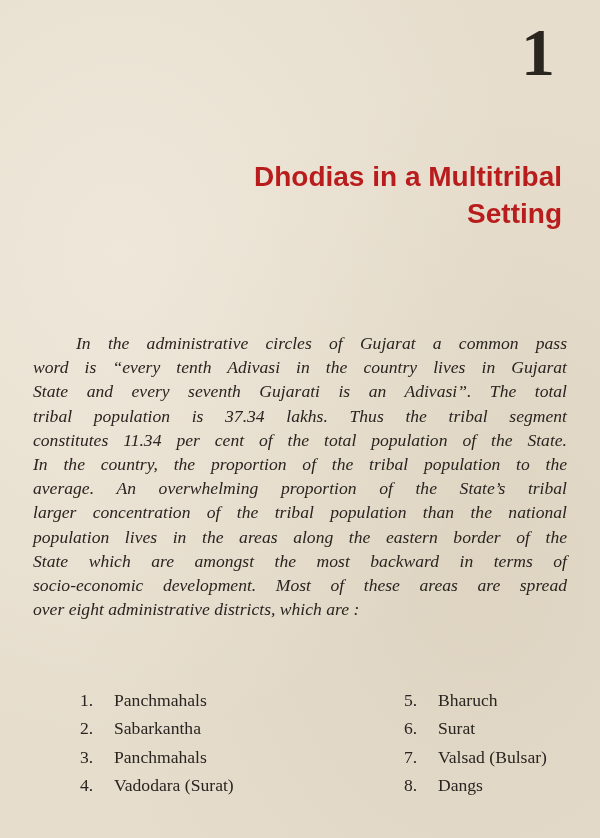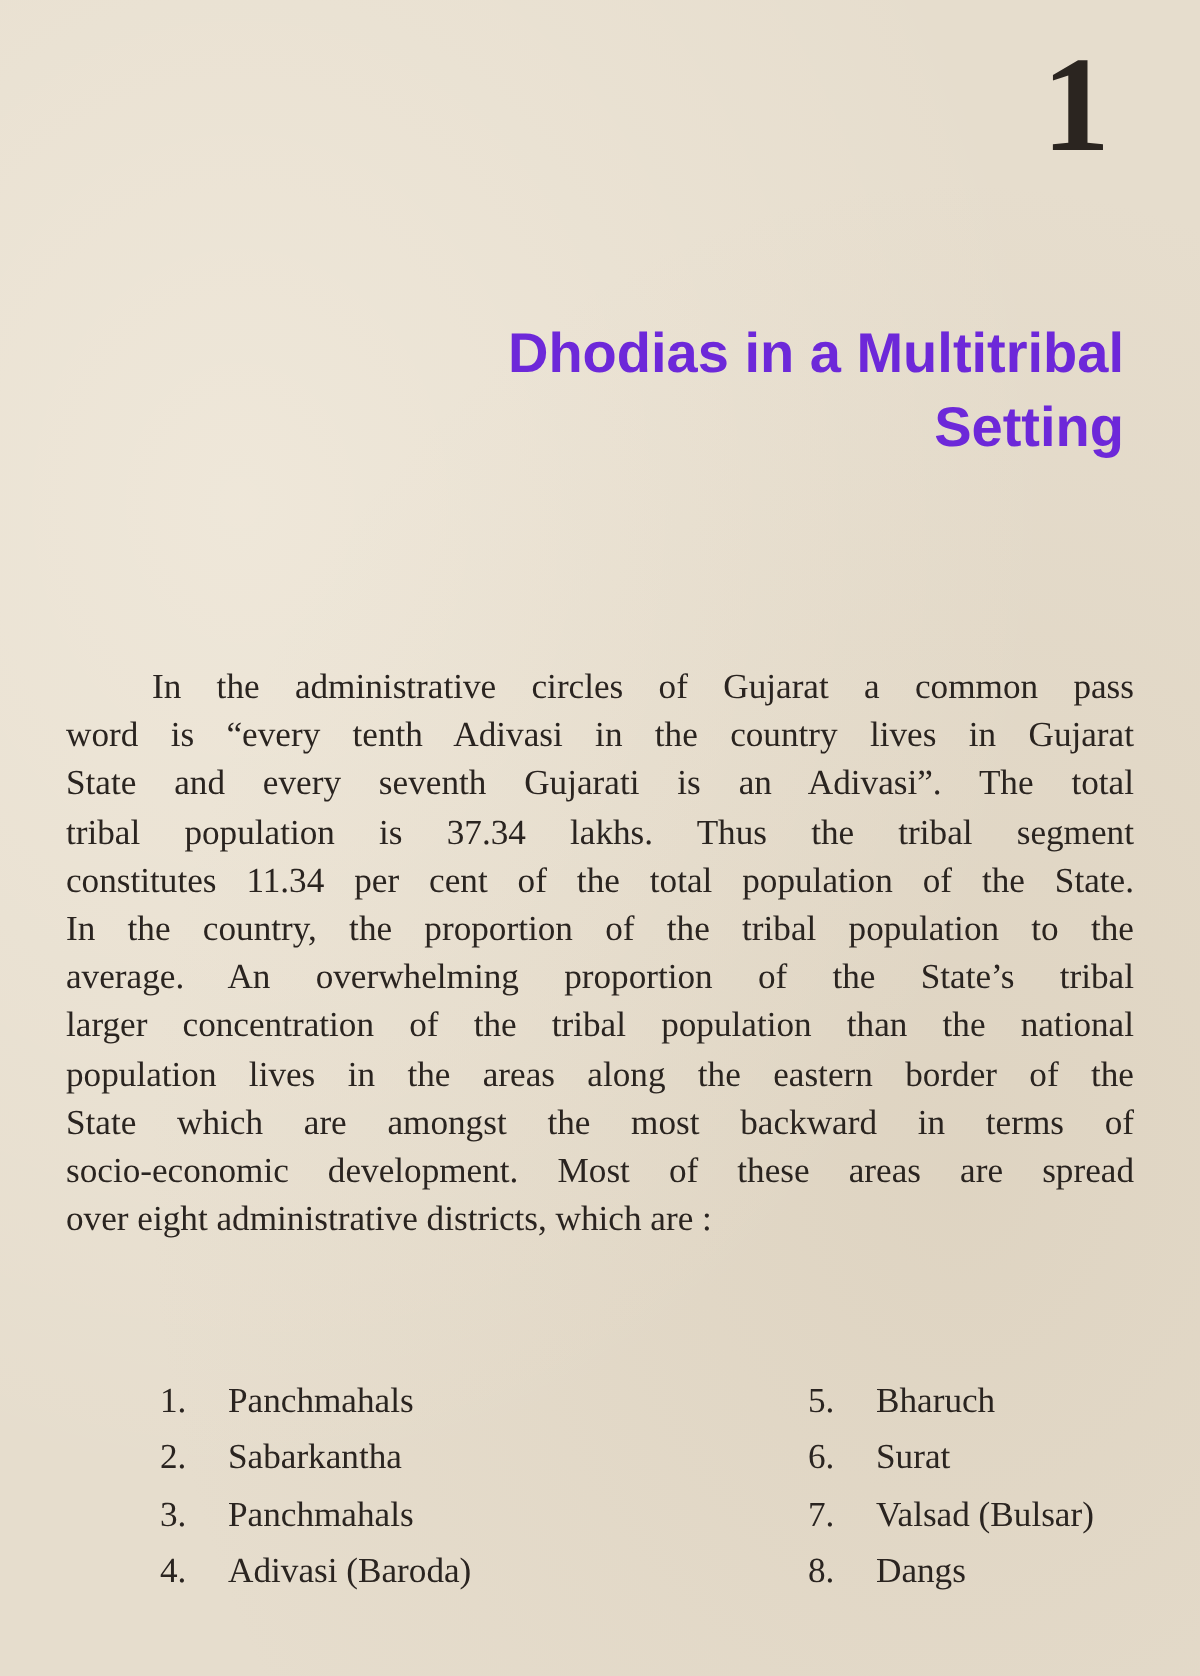--- a/index.html
+++ b/index.html
@@ -34,40 +34,41 @@
     }
     .chapter-title {
       position: absolute;
       right: 38px;
       top: 158px;
       text-align: right;
       font-family: "Liberation Sans", sans-serif;
       font-weight: bold;
       font-size: 28px;
       line-height: 37px;
-      color: #6d28d9;
+      color: #b91c1c;
     }
     .chapter-title span { display: block; }
     .body-text {
       position: absolute;
       left: 33px;
       top: 331px;
       width: 534px;
       font-family: "Liberation Serif", serif;
       font-size: 17.6px;
       line-height: 24.2px;
       text-align: justify;
       text-align-last: left;
       color: #2a2420;
     }
     .body-text .line {
       display: block;
       text-align: justify;
       text-align-last: justify;
       white-space: nowrap;
+      font-style: italic;
     }
     .body-text .line.last {
       text-align-last: left;
     }
     .body-text .line.indent {
       padding-left: 43px;
     }
     .district-list {
       position: absolute;
       left: 80px;
@@ -129,21 +130,21 @@
       <div class="district">
         <span class="num">2.</span>
         <span>Sabarkantha</span>
       </div>
       <div class="district">
         <span class="num">3.</span>
         <span>Panchmahals</span>
       </div>
       <div class="district">
         <span class="num">4.</span>
-        <span>Adivasi (Baroda)</span>
+        <span>Vadodara (Surat)</span>
       </div>
     </div>
     <div class="col right">
       <div class="district">
         <span class="num">5.</span>
         <span>Bharuch</span>
       </div>
       <div class="district">
         <span class="num">6.</span>
         <span>Surat</span>

